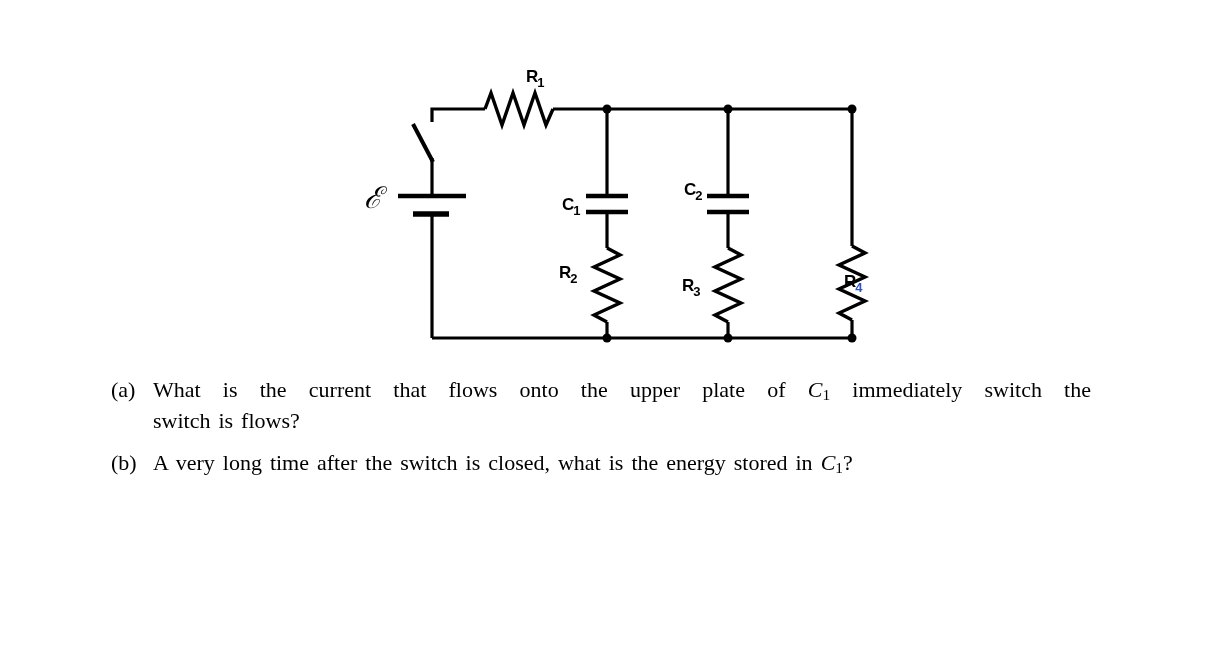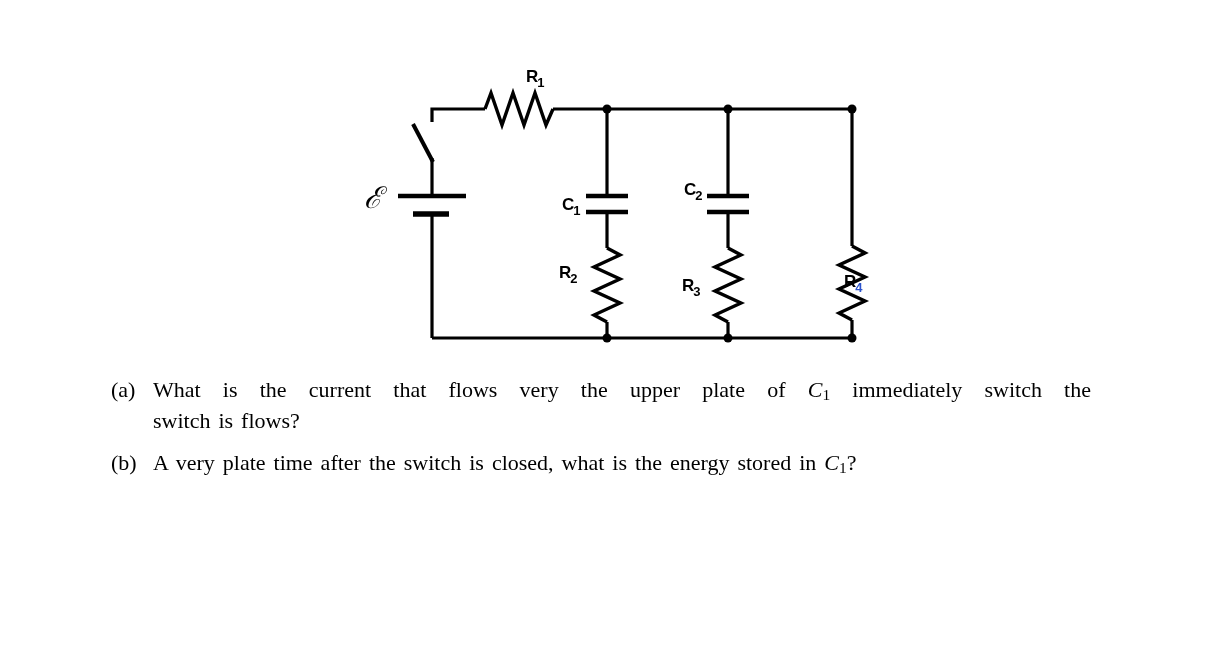--- a/index.html
+++ b/index.html
@@ -137,24 +137,24 @@
 
   <div class="clabel" style="left:682px;top:277px;"><span>R</span><sub>3</sub></div>
 
   <div class="clabel" style="left:844px;top:273px;"><span>R</span><sub class="blue">4</sub></div>
 
   <div class="questions">
 
     <div class="q">
       <span class="qlabel">(a)</span>
       <div class="qbody">
-        <div class="jline"><span>What is the current that flows very the upper plate of </span><span class="mvar">C</span><sub class="msub">1</sub><span> immediately switch the</span></div>
+        <div class="jline"><span>What is the current that flows onto the upper plate of </span><span class="mvar">C</span><sub class="msub">1</sub><span> immediately switch the</span></div>
         <div>switch is flows?</div>
       </div>
     </div>
 
     <div class="q">
       <span class="qlabel">(b)</span>
-      <div class="qbody"><span>A very plate time after the switch is closed, what is the energy stored in </span><span class="mvar">C</span><sub class="msub">1</sub><span>?</span></div>
+      <div class="qbody"><span>A very long time after the switch is closed, what is the energy stored in </span><span class="mvar">C</span><sub class="msub">1</sub><span>?</span></div>
     </div>
 
   </div>
 </div>
 
 </body></html>

